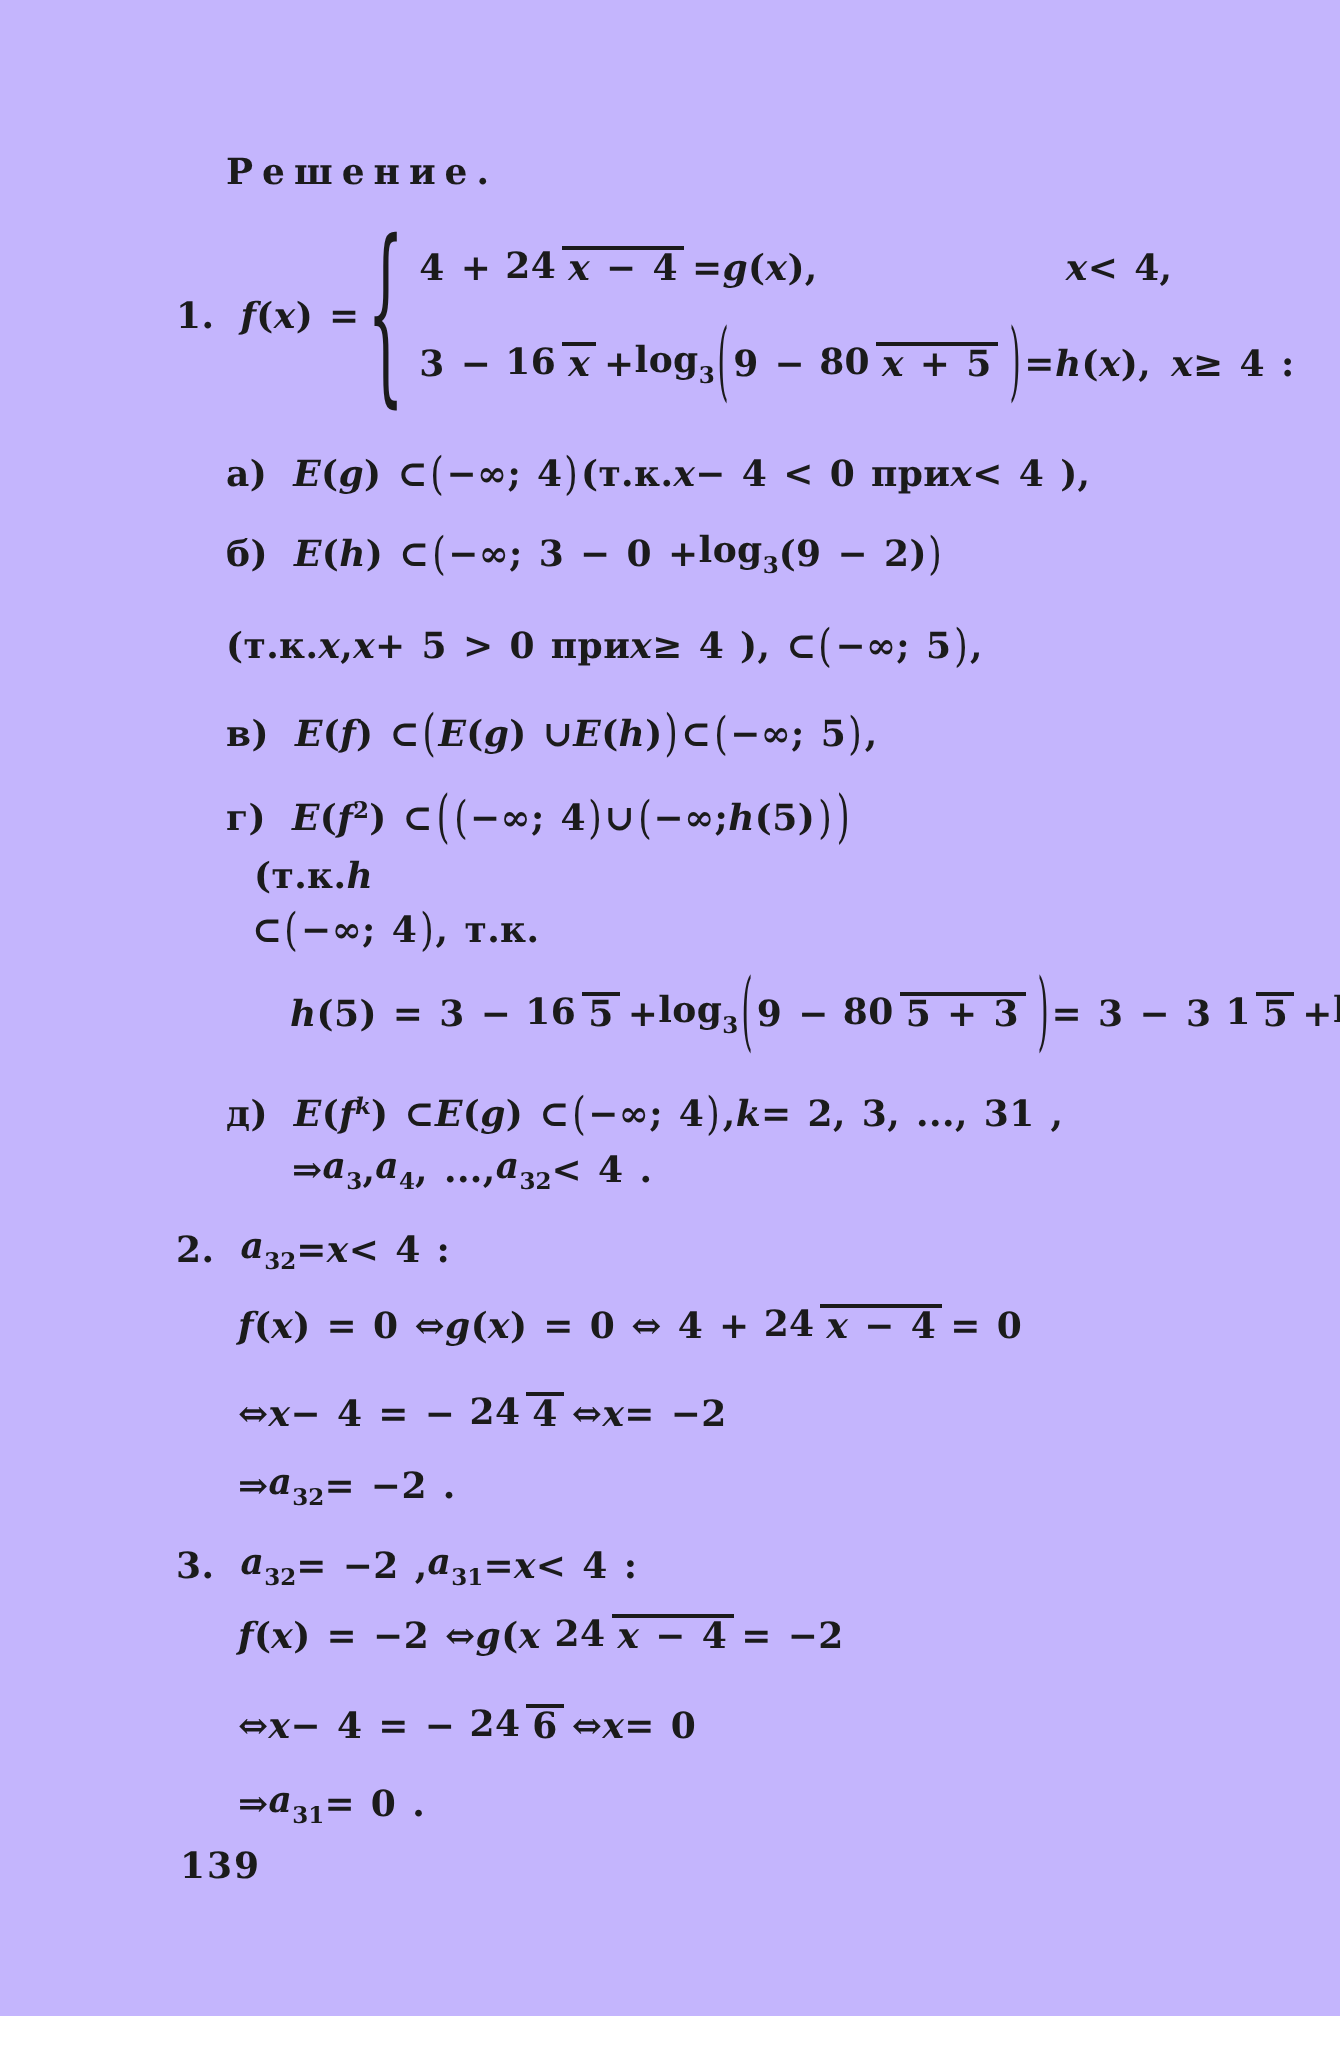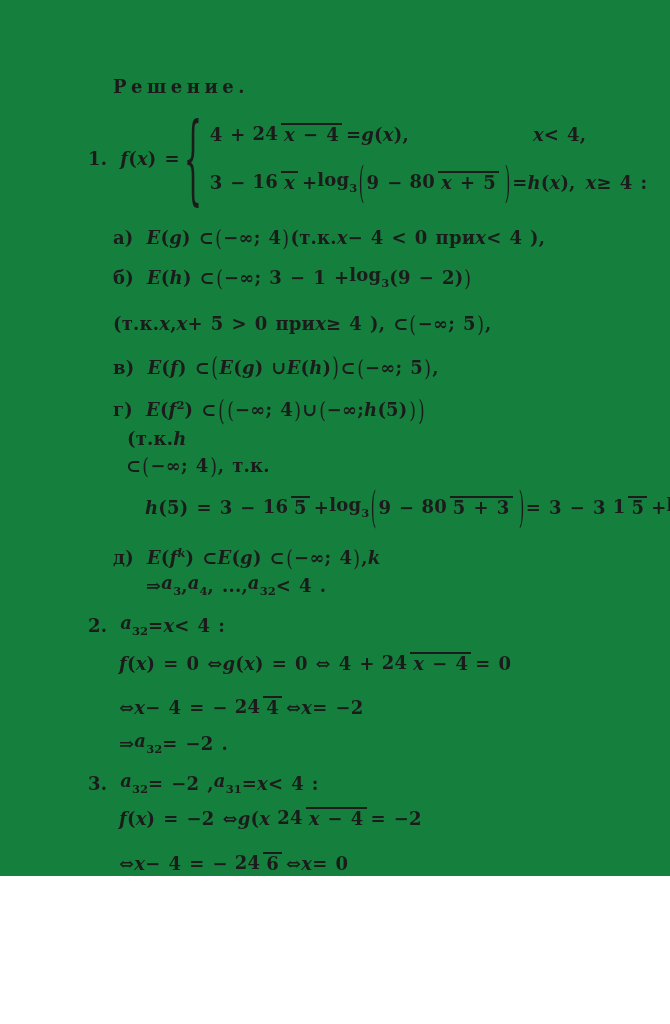--- a/index.html
+++ b/index.html
@@ -1,19 +1,19 @@
 <!DOCTYPE html>
 <html><head>
 <meta charset="utf-8">
 <style>
   html,body{margin:0;padding:0;background:#ffffff;}
   .page{
     position:relative;
-    width:670px;height:876px;
-    background:#15803d;
+    width:670px;height:1008px;
+    background:#c4b5fd;
     color:#1b1b1b;
     font-family:"DejaVu Serif","DejaVu Sans",serif;
     font-weight:700;
     font-size:18px;
     overflow:hidden;
     letter-spacing:.2px;
     word-spacing:1.5px;
   }
   .line{
     position:absolute;
@@ -158,21 +158,21 @@
       <span class="tx"> &lt; 4 ),</span>
     </div>
   <div class="line" id="ln-b">
       <span class="tx">б)</span>
       <span class="gap" style="width: 13px;"></span>
       <span class="it">E</span>
       <span class="tx">(</span>
       <span class="it">h</span>
       <span class="tx">) ⊂ </span>
       <span class="big" style="--sy: 1.25; --sx: 0.96;">(</span>
-      <span class="tx">−∞; 3 − 1 + </span>
+      <span class="tx">−∞; 3 − 0 + </span>
       <span class="scr"><span class="tx">log</span><span class="sb">3</span></span>
       <span class="tx">(9 − 2)</span>
       <span class="big" style="--sy: 1.25; --sx: 0.96;">)</span>
     </div>
   <div class="line" id="ln-b2">
       <span class="tx">(т.к. </span>
       <span class="it">x</span>
       <span class="tx">, </span>
       <span class="it">x</span>
       <span class="tx"> + 5 &gt; 0 при </span>
@@ -270,20 +270,21 @@
       <span class="tx">) ⊂ </span>
       <span class="it">E</span>
       <span class="tx">(</span>
       <span class="it">g</span>
       <span class="tx">) ⊂ </span>
       <span class="big" style="--sy: 1.25; --sx: 0.96;">(</span>
       <span class="tx">−∞; 4</span>
       <span class="big" style="--sy: 1.25; --sx: 0.96;">)</span>
       <span class="tx"> , </span>
       <span class="it">k</span>
+      <span class="tx"> = 2, 3, ..., 31 ,</span>
     </div>
   <div class="line" id="ln-d2">
       <span class="tx">⇒ </span>
       <span class="scr"><span class="it">a</span><span class="sb">3</span></span>
       <span class="tx">, </span>
       <span class="scr"><span class="it">a</span><span class="sb">4</span></span>
       <span class="tx">, ..., </span>
       <span class="scr"><span class="it">a</span><span class="sb">32</span></span>
       <span class="tx"> &lt; 4 .</span>
     </div>

